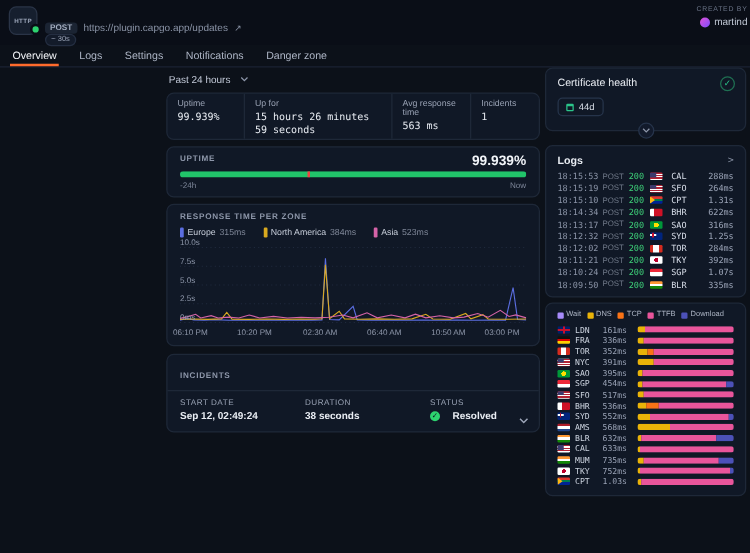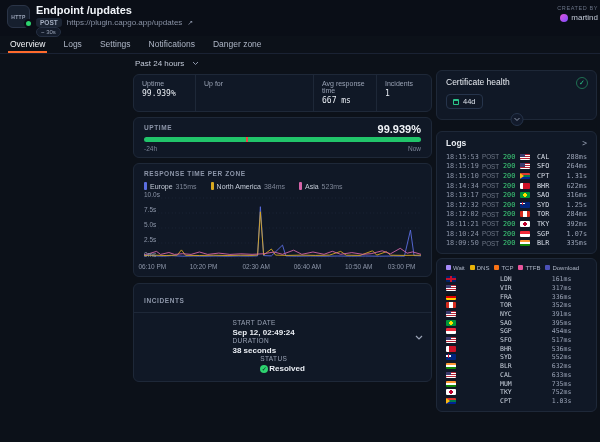--- a/index.html
+++ b/index.html
@@ -66,31 +66,31 @@
   .legend-name { font-size:7px; color:#c6cdd9; }
   .legend-val { font-size:7px; color:#7d8596; }
   .plot-wrap { position:relative; margin-top:4px; height:68px; }
   .ytick { position:absolute; left:0; font-size:6.5px; color:#8d96a9; background:transparent; z-index:2; }
   .xticks { position:relative; height:9px; margin-top:1px; }
   .xtick { position:absolute; font-size:6.5px; color:#8d96a9; transform:translateX(-50%); white-space:nowrap; }
 
   
   .inc-card { margin-top:6px; }
   .inc-head { padding:5px 10px; border-bottom:1px solid #1e2838; }
-  .inc-row { display:flex; align-items:center; padding:6px 10px 8px 10px; position:relative;flex-direction:column; }
+  .inc-row { display:flex; align-items:flex-end; padding:6px 10px 8px 10px; position:relative; }
   .inc-col .stat-label { font-size:6.5px; letter-spacing:.4px; }
   .inc-col .inc-val { font-size:8px; font-weight:bold; color:#e9edf3; margin-top:2px; }
   .ic1{width:100px;} .ic2{width:103px;} .ic3{width:100px;} .ic4{flex:1;}
-  .status-resolved { display:flex; align-items:center; gap:1px; margin-top:2px; }
+  .status-resolved { display:flex; align-items:center; gap:10px; margin-top:2px; }
   .check-dot { width:8px; height:8px; border-radius:50%; background:#2dd36f; color:#0b121f;
     font-size:6px; display:flex; align-items:center; justify-content:center; line-height:1; }
   .inc-chevron { position:absolute; right:8px; top:14px; cursor:pointer; }
 
   
-  .cert-card { position:relative; margin-top:16px; padding:6px 9px 10px 9px; }
+  .cert-card { position:relative; margin-top:0; padding:6px 9px 10px 9px; }
   .cert-title { font-size:8.5px; color:#e8ecf2; }
   .shield { position:absolute; top:6px; right:8px; width:12px; height:12px; border:1px solid #1f6f52;
     border-radius:50%; color:#2bc48a; font-size:7px; display:flex; align-items:center; justify-content:center; }
   .cert-badge { display:inline-flex; align-items:center; gap:4px; margin-top:7px; border:1px solid #26344b;
     border-radius:4px; padding:2px 6px; }
   .cal-icon { width:6px; height:6px; border:1px solid #2bc48a; border-top-width:2px; border-radius:1px; }
   .cert-days { font-size:7.5px; color:#dbe1ea; }
   .expander { position:absolute; left:50%; bottom:-7px; transform:translateX(-50%); width:13px; height:13px;
     border-radius:50%; background:#121a2b; border:1px solid #26344b; display:flex; align-items:center;
     justify-content:center; cursor:pointer; }
@@ -107,21 +107,21 @@
   .log-code { width:21px; font-size:6.8px; color:#d7dde8; margin-left:3px; }
   .log-val { flex:1; text-align:right; font-size:6.8px; color:#9aa3b6; }
 
   
   .bd-card { margin-top:4px; padding:6px 9px 6px 9px; }
   .bd-title { font-size:8.5px; font-weight:bold; color:#e8ecf2; margin-bottom:3px; }
   .bd-legend { display:flex; gap:5px; margin-bottom:4px; }
   .bd-legend-item { display:flex; align-items:center; gap:2px; }
   .bd-legend-sq { width:5px; height:5px; border-radius:1px; }
   .bd-legend-name { font-size:6px; color:#aeb6c6; }
-  .bd-row { display:flex; align-items:center; height:8.7px;gap:40px; }
+  .bd-row { display:flex; align-items:center; height:8.7px; }
   .bd-code { width:22px; font-size:6.5px; color:#cbd2de; }
   .bd-val { width:28px; font-size:6.5px; color:#9aa3b6; }
   .bd-bar { flex:1; height:5px; border-radius:2px; overflow:hidden; display:flex; background:#1a2334; }
 
   
   .flag { position:relative; width:10px; height:6px; border-radius:1px; margin-right:4px; flex:none; overflow:hidden; background:#39445a; }
   .f-us { background:repeating-linear-gradient(to bottom,#b22234 0 1px,#fff 1px 2px); }
   .f-us::before { content:""; position:absolute; width:45%; height:55%; background:#3c3b6e; }
   .f-gb { background:linear-gradient(to right,transparent 42%,#c8102e 42% 58%,transparent 58%),
           linear-gradient(to bottom,transparent 36%,#c8102e 36% 64%,transparent 64%),#012169; }
@@ -144,21 +144,20 @@
     border-bottom:3px solid transparent; border-left:4px solid #ffb612; width:0; height:0; }
 </style>
 </head>
 <body>
 
 <div class="screen">
 
   <div class="hdr">
     <div class="http-badge">HTTP</div>
     <div class="status-dot"></div>
-    <div class="hdr-title">Endpoint /updates</div>
     <div class="hdr-line2">
       <span class="method-pill">POST</span>
       <span class="hdr-url">https://plugin.capgo.app/updates</span>
       <span class="ext-icon">↗</span>
     </div>
     <div class="interval-pill">~ 30s</div>
     <div class="created">
       <div class="created-label">CREATED BY</div>
       <div class="created-user">
         <span class="avatar"></span>
@@ -184,24 +183,25 @@
         </svg>
     </div>
 
     <div class="card stats">
       <div class="stat-cell w1">
         <div class="stat-label">Uptime</div>
         <div class="stat-value mono">99.939%</div>
       </div>
       <div class="stat-cell w2">
         <div class="stat-label">Up for</div>
+        <div class="stat-value mono">15 hours 26 minutes 59 seconds</div>
       </div>
       <div class="stat-cell w3">
         <div class="stat-label">Avg response time</div>
-        <div class="stat-value mono">667 ms</div>
+        <div class="stat-value mono">563 ms</div>
       </div>
       <div class="stat-cell w4">
         <div class="stat-label">Incidents</div>
         <div class="stat-value mono">1</div>
       </div>
     </div>
 
     <div class="card uptime-card">
       <div class="sec-label">UPTIME</div>
       <div class="uptime-value">99.939%</div>
@@ -417,29 +417,20 @@
           <div class="bd-row">
             <span class="flag f-gb"></span>
             <span class="bd-code mono">LDN</span>
             <span class="bd-val mono">161ms</span>
             <span class="bd-bar">
               <span style="width: 8%; background: rgb(234, 179, 8); height: 100%;"></span>
               <span style="width: 92%; background: rgb(233, 85, 155); height: 100%;"></span>
             </span>
           </div>
           <div class="bd-row">
-            <span class="flag f-us"></span>
-            <span class="bd-code mono">VIR</span>
-            <span class="bd-val mono">317ms</span>
-            <span class="bd-bar">
-              <span style="width: 6%; background: rgb(234, 179, 8); height: 100%;"></span>
-              <span style="width: 94%; background: rgb(233, 85, 155); height: 100%;"></span>
-            </span>
-          </div>
-          <div class="bd-row">
             <span class="flag f-de"></span>
             <span class="bd-code mono">FRA</span>
             <span class="bd-val mono">336ms</span>
             <span class="bd-bar">
               <span style="width: 7%; background: rgb(234, 179, 8); height: 100%;"></span>
               <span style="width: 93%; background: rgb(233, 85, 155); height: 100%;"></span>
             </span>
           </div>
           <div class="bd-row">
             <span class="flag f-ca"></span>
@@ -502,20 +493,29 @@
             <span class="flag f-au"></span>
             <span class="bd-code mono">SYD</span>
             <span class="bd-val mono">552ms</span>
             <span class="bd-bar">
               <span style="width: 13%; background: rgb(234, 179, 8); height: 100%;"></span>
               <span style="width: 82%; background: rgb(233, 85, 155); height: 100%;"></span>
               <span style="width: 5%; background: rgb(76, 81, 184); height: 100%;"></span>
             </span>
           </div>
           <div class="bd-row">
+            <span class="flag f-nl"></span>
+            <span class="bd-code mono">AMS</span>
+            <span class="bd-val mono">568ms</span>
+            <span class="bd-bar">
+              <span style="width: 34%; background: rgb(234, 179, 8); height: 100%;"></span>
+              <span style="width: 66%; background: rgb(233, 85, 155); height: 100%;"></span>
+            </span>
+          </div>
+          <div class="bd-row">
             <span class="flag f-in"></span>
             <span class="bd-code mono">BLR</span>
             <span class="bd-val mono">632ms</span>
             <span class="bd-bar">
               <span style="width: 4%; background: rgb(234, 179, 8); height: 100%;"></span>
               <span style="width: 78%; background: rgb(233, 85, 155); height: 100%;"></span>
               <span style="width: 18%; background: rgb(76, 81, 184); height: 100%;"></span>
             </span>
           </div>
           <div class="bd-row">

